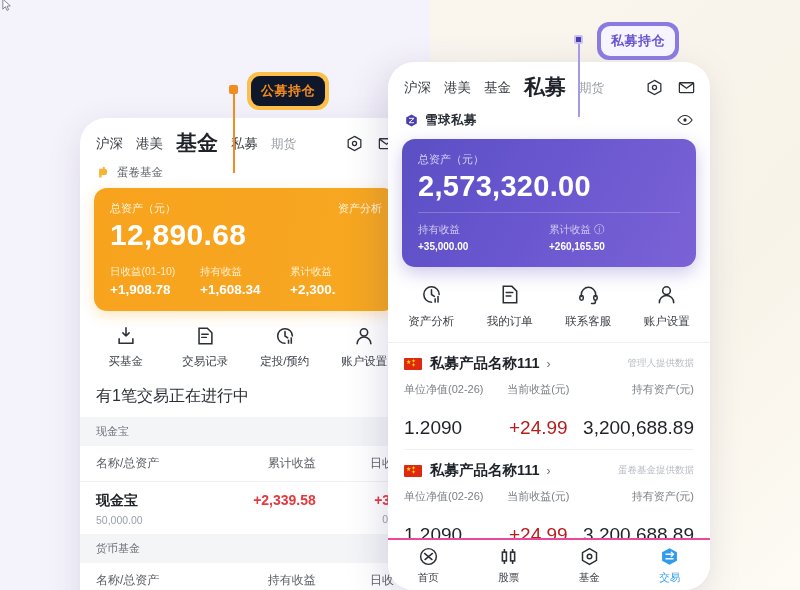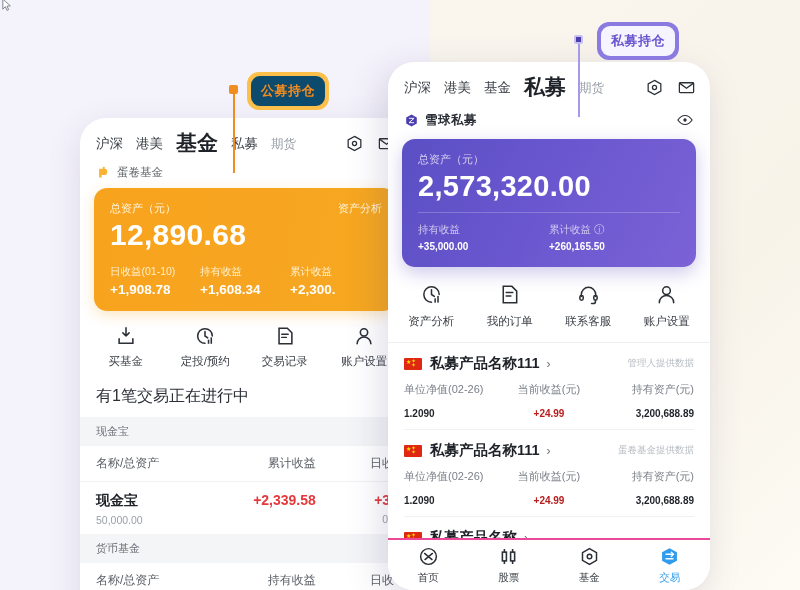--- a/index.html
+++ b/index.html
@@ -82,35 +82,35 @@
   .flag .s{position:absolute;color:#ffde00;font-size:6px;line-height:6px;}
   .prod-nm{font-size:14.5px;font-weight:700;color:#1f2329;margin-left:8px;}
   .chev{margin-left:7px;color:#6b7079;font-size:12px;}
   .prod-hd .spacer{flex:1;}
   .prov{font-size:9.5px;color:#b6bbc2;}
   .prod-cols{display:flex;margin-top:9px;}
   .prod-cols .col{flex:1;}
   .prod-cols .col.c2{text-align:center;}
   .prod-cols .col.c3{text-align:right;}
   .pk{font-size:11px;color:#7b8088;}
-  .pv{font-size:10px;font-weight:700;color:#1f2329;margin-top:11px;}
+  .pv{font-size:19px;font-weight:400;color:#1f2329;margin-top:20px;}
   .pv.red{color:#b91c1c;}
   .sep{height:1px;background:#f0f1f3;margin:0 16px;}
 
   .tabbar{position:absolute;left:0;right:0;bottom:0;height:50px;background:#fff;
     border-top:2px solid #ec4899;display:flex;align-items:center;}
   .tabbar .ti{flex:1;display:flex;flex-direction:column;align-items:center;gap:4px;}
   .tabbar .tl{font-size:10.5px;color:#3c4047;}
   .tabbar .ti.on .tl{color:#2f9ced;}
 
   
   .callout{position:absolute;display:flex;align-items:center;justify-content:center;
     border-radius:12px;font-size:13px;font-weight:700;letter-spacing:.5px;}
   .co-orange{left:247px;top:72px;width:74px;height:30px;background:#fbbf4a;padding:4px;}
-  .co-orange .inner{width:100%;height:100%;background:#0c4a6e;border-radius:9px;
+  .co-orange .inner{width:100%;height:100%;background:#0f172a;border-radius:9px;
     display:flex;align-items:center;justify-content:center;color:#f08c20;}
   .co-purple{left:597px;top:22px;width:74px;height:30px;background:#8b7ae0;padding:4px;}
   .co-purple .inner{width:100%;height:100%;background:#f6f4fe;border-radius:9px;
     display:flex;align-items:center;justify-content:center;color:#6a57cf;}
   .lead{position:absolute;width:1.5px;}
   .lead.o{left:233px;top:89px;height:84px;background:#f08c20;}
   .lead.p{left:578px;top:39px;height:78px;background:#a699e8;}
   .dot{position:absolute;width:9px;height:9px;border-radius:2px;}
   .dot.o{left:229px;top:85px;background:#f08c20;}
   .dot.p{left:574px;top:35px;background:#4b3fb0;border:2px solid #c9c0f2;box-sizing:border-box;}
@@ -174,33 +174,33 @@
     <div class="quad">
       <div class="qi">
         <svg width="22" height="22" viewBox="0 0 24 24">
           <path d="M12 3v9m0 0 3.4-3.4M12 12 8.6 8.6" fill="none" stroke="#2b2f36" stroke-width="1.7" stroke-linecap="round"></path>
           <path d="M4.5 15v5h15v-5" fill="none" stroke="#2b2f36" stroke-width="1.7" stroke-linecap="round"></path>
         </svg>
         <span class="ql">买基金</span>
       </div>
       <div class="qi">
         <svg width="22" height="22" viewBox="0 0 24 24">
+          <path d="M5.5 3.5h9l5 5v12h-14z" fill="none" stroke="#2b2f36" stroke-width="1.7"></path>
+          <path d="M8.5 10h7M8.5 13.5h5" stroke="#2b2f36" stroke-width="1.6" stroke-linecap="round"></path>
+        </svg>
+        <span class="ql">交易记录</span>
+      </div>
+      <div class="qi">
+        <svg width="22" height="22" viewBox="0 0 24 24">
           <path d="M20 12a8 8 0 1 0-8 8" fill="none" stroke="#2b2f36" stroke-width="1.7" stroke-linecap="round"></path>
           <path d="M12 7v5l3 2" fill="none" stroke="#2b2f36" stroke-width="1.7" stroke-linecap="round"></path>
           <rect x="15" y="16" width="1.7" height="4.5" fill="#2b2f36"></rect>
           <rect x="18" y="13.5" width="1.7" height="7" fill="#2b2f36"></rect>
         </svg>
         <span class="ql">定投/预约</span>
-      </div>
-      <div class="qi">
-        <svg width="22" height="22" viewBox="0 0 24 24">
-          <path d="M5.5 3.5h9l5 5v12h-14z" fill="none" stroke="#2b2f36" stroke-width="1.7"></path>
-          <path d="M8.5 10h7M8.5 13.5h5" stroke="#2b2f36" stroke-width="1.6" stroke-linecap="round"></path>
-        </svg>
-        <span class="ql">交易记录</span>
       </div>
       <div class="qi">
         <svg width="22" height="22" viewBox="0 0 24 24">
           <circle cx="12" cy="8" r="4" fill="none" stroke="#2b2f36" stroke-width="1.7"></circle>
           <path d="M4.5 20.5a7.5 7.5 0 0 1 15 0" fill="none" stroke="#2b2f36" stroke-width="1.7" stroke-linecap="round"></path>
         </svg>
         <span class="ql">账户设置</span>
       </div>
     </div>
 

